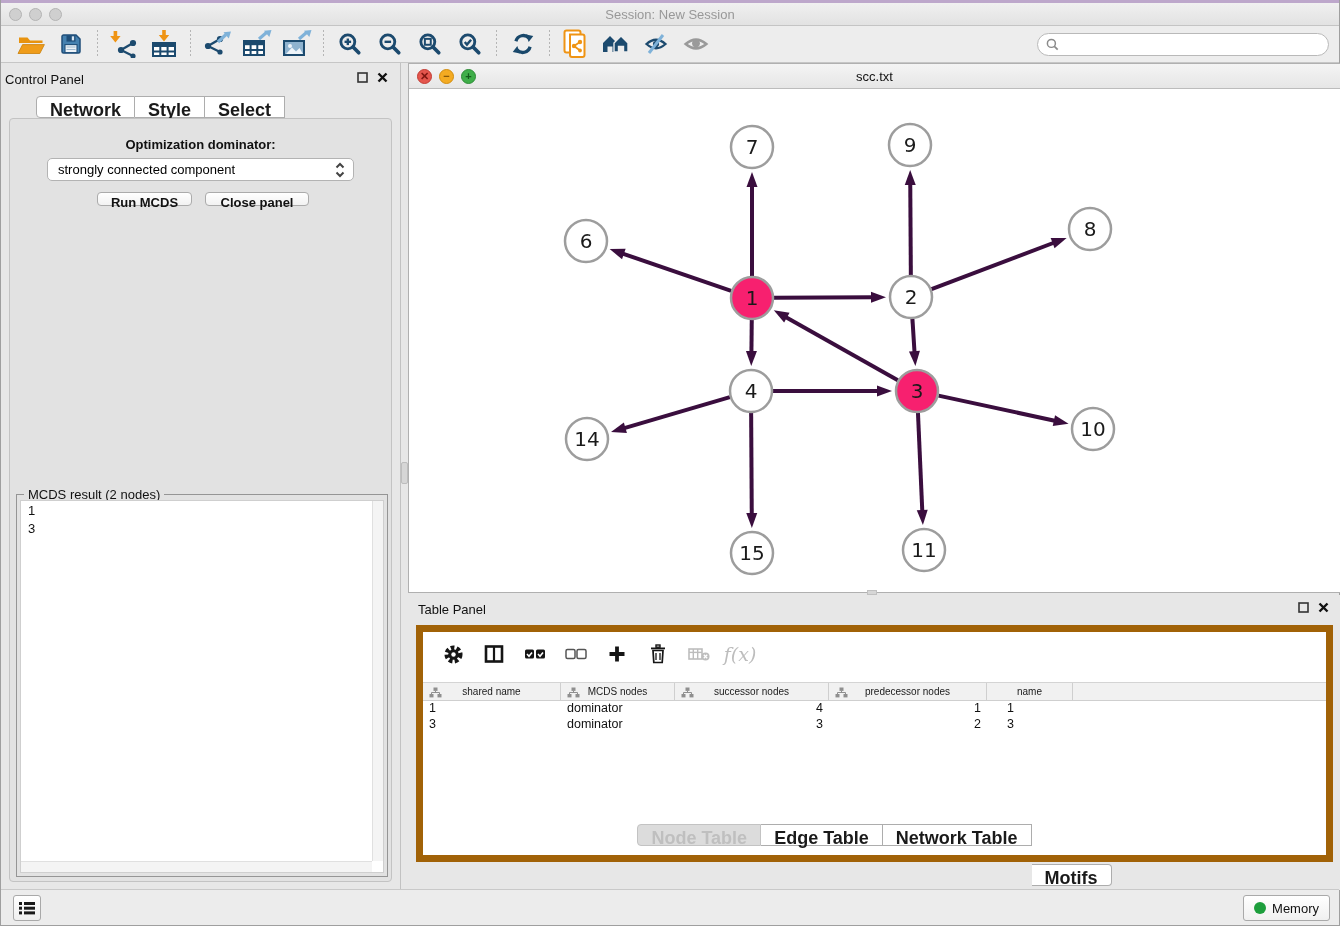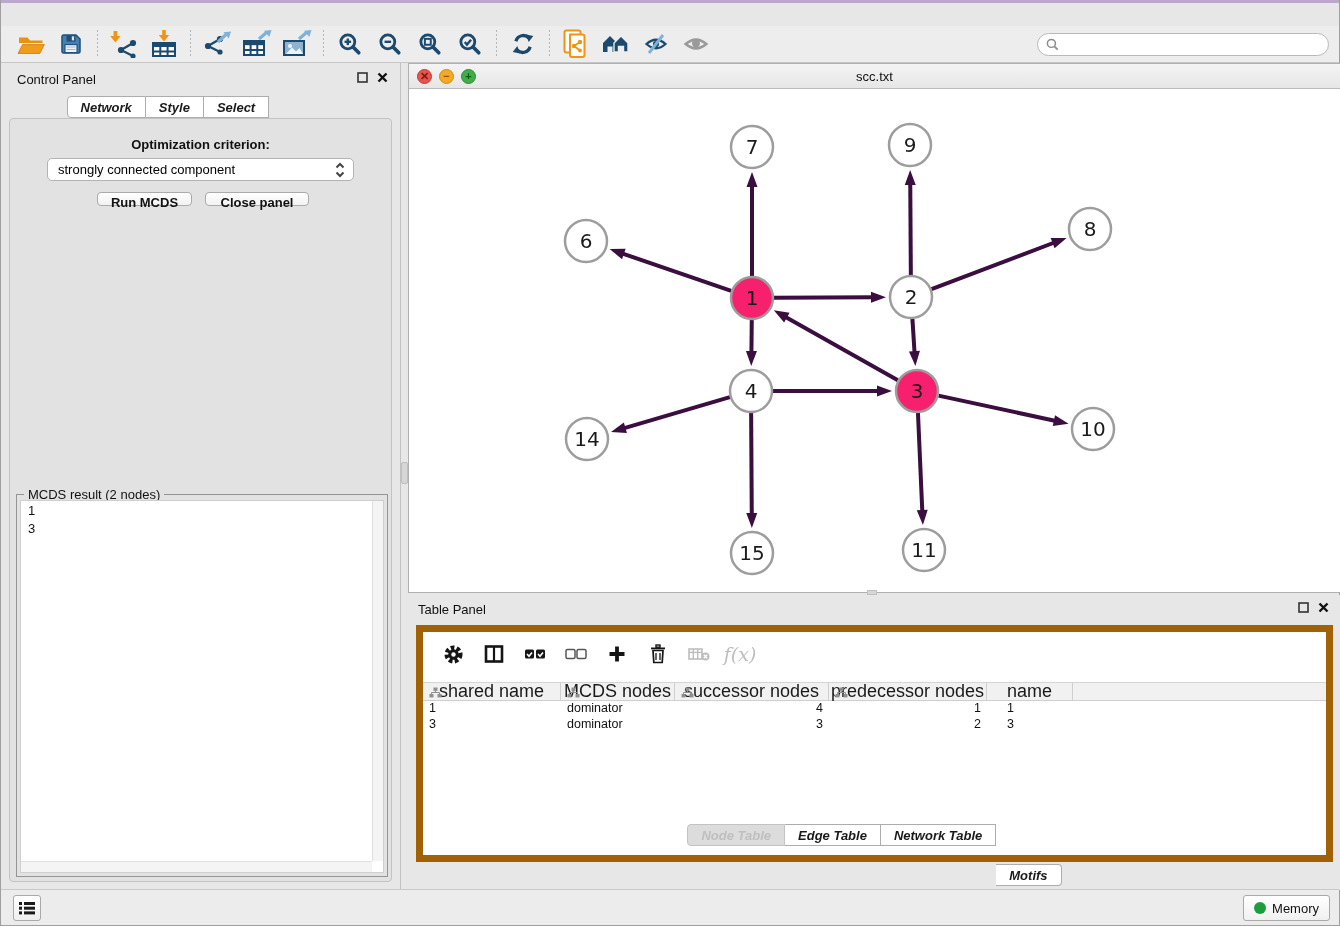--- a/index.html
+++ b/index.html
@@ -21,25 +21,25 @@
     border-bottom:1px solid #c6c6c6; display:flex; align-items:center; padding:0 10px; }
   .tbtn { width:40px; height:32px; display:flex; align-items:center; justify-content:center; }
   .tsep { width:1px; height:28px; margin:0 6px; background-image:linear-gradient(#b5b5b5 60%, transparent 0); background-size:1px 4px; }
   .searchbox { margin-left:auto; width:292px; height:23px; border:1px solid #b9b9b9; border-radius:12px;
     background:#fff; display:flex; align-items:center; padding:0 8px; }
   .searchbox input { border:none; outline:none; flex:1; font-size:12px; background:transparent; margin-left:5px; }
 
   
   .control-panel { position:absolute; left:0; top:63px; width:400px; height:827px; background:#e7e7e7; border-right:1px solid #c2c2c2; }
   .panel-head { position:relative; height:30px; }
-  .panel-head .phtitle { position:absolute; left:16px; top:9px; font-size:13px; color:#111; }
+  .panel-head .phtitle { position:absolute; left:4px; top:9px; font-size:13px; color:#111; }
   .ph-icons { position:absolute; right:12px; top:9px; display:flex; gap:9px; align-items:center; }
   .tabsrow { position:absolute; left:0; top:33px; width:100%; display:flex; justify-content:center; }
-  .tab { height:22px; padding:3px 13px 0; font-size:13px; font-weight:700; color:#1a1a1a; background:#fff;
-    border:1px solid #adadad; border-left:none;font-style:italic; }
+  .tab { height:22px; padding:3px 13px 0; font-size:18px; font-weight:700; color:#1a1a1a; background:#fff;
+    border:1px solid #adadad; border-left:none; }
   .tab:first-child { border-left:1px solid #adadad; border-radius:4px 0 0 4px; }
   .tab:last-child { border-radius:0 4px 4px 0;margin-top:40px; }
   .tab.seltab { background:#dcdcdc; color:#bfbfbf; border-color:#c3c3c3; }
   .cp-content { position:absolute; left:8px; right:8px; top:55px; bottom:8px; background:#e2e2e2;
     border:1px solid #c3c3c3; border-radius:4px; }
   .opt-label { position:absolute; left:0; right:0; top:18px; text-align:center; font-size:13px; font-weight:700; color:#111; }
   .dropdown { position:absolute; left:37px; right:37px; top:39px; height:23px; background:#fff;
     border:1px solid #b3b3b3; border-radius:5px; font-size:13px; display:flex; align-items:center; padding:0 26px 0 10px; }
   .dropdown .chev { position:absolute; right:8px; top:3px; }
   .cp-btn { position:absolute; top:73px; height:14px; background:linear-gradient(#ffffff,#f2f2f2);
@@ -73,21 +73,21 @@
   
   .table-panel { position:absolute; left:407px; top:595px; width:933px; height:295px; background:#e7e7e7; }
   .tp-head { position:relative; height:28px; }
   .tp-head .phtitle { position:absolute; left:10px; top:7px; font-size:13px; color:#111; }
   .tp-box { position:absolute; left:8px; right:8px; top:30px; height:237px; background:#fff; border:7px solid #a16207; }
   .tp-tools { position:absolute; left:0; top:0; height:44px; width:100%; display:flex; align-items:center; padding-left:18px; gap:17px; }
   .ttool { width:24px; height:24px; display:flex; align-items:center; justify-content:center; }
   .fx { font-family:"DejaVu Serif", serif; font-style:italic; font-size:19px; color:#bdbdbd; }
   .grid { position:absolute; left:0; top:50px; right:0; }
   .grid-header { display:flex; height:19px; border-top:1px solid #d4d4d4; border-bottom:1px solid #cfcfcf; background:#f1f1f1; }
-  .gh-cell { position:relative; border-right:1px solid #cfcfcf; font-size:18px; color:#1a1a1a;
+  .gh-cell { position:relative; border-right:1px solid #cfcfcf; font-size:10px; color:#1a1a1a;
      display:flex; align-items:center; justify-content:center; }
   .gh-cell .treeicon { position:absolute; left:6px; top:4px; }
   .grid-row { display:flex; height:16px; font-size:12.5px; color:#111; }
   .gr-cell { padding:0 6px; overflow:hidden; white-space:nowrap; }
   .num { text-align:right; }
   .tp-tabs { position:absolute; left:0; right:0; bottom:4px; display:flex; justify-content:center; }
 
   
   .statusbar { position:absolute; left:0; bottom:0; width:100%; height:36px; background:#ececec; border-top:1px solid #c9c9c9; }
   .task-btn { position:absolute; left:12px; top:5px; width:28px; height:26px; background:linear-gradient(#fff,#efefef);
@@ -95,20 +95,28 @@
   .memory-btn { position:absolute; right:9px; top:5px; height:26px; background:linear-gradient(#fff,#f0f0f0);
      border:1px solid #a9a9a9; border-radius:3px; display:flex; align-items:center; gap:6px; padding:0 10px; font-size:13px; color:#111; }
   .memdot { width:12px; height:12px; border-radius:50%; background:#1d9e3c; }
 </style>
 </head>
 <body>
 
 <div class="app">
   <div class="app-topline"></div>
 
+  <div class="titlebar">
+    <div class="traffic-inactive">
+      <span></span>
+      <span></span>
+      <span></span>
+    </div>
+    <div class="win-title">Session: New Session</div>
+  </div>
 
   <div class="toolbar">
     <div class="tbtn">
       <svg width="28" height="24" viewBox="0 0 28 24">
         <path d="M2 5.5 h8.5 l2.5 3 H25.5 v2.6 H2 z" fill="#e8930f"></path>
         <path d="M1 21.5 L5.6 12.6 H27.4 L22.8 21.5 Z" fill="#ef9c1a" stroke="#c97f08" stroke-width="0.8"></path>
       </svg>
     </div>
     <div class="tbtn">
       <svg width="24" height="24" viewBox="0 0 24 24">
@@ -281,21 +289,21 @@
         </svg>
       </span>
     </div>
     <div class="tabsrow">
       <div class="tab">Network</div>
       <div class="tab">Style</div>
       <div class="tab">Select</div>
       <div class="tab seltab">MCDS</div>
     </div>
     <div class="cp-content">
-      <div class="opt-label">Optimization criterion:</div>
+      <div class="opt-label">Optimization dominator:</div>
       <div class="dropdown">
         <span>strongly connected component</span>
         <svg class="chev" width="10" height="16" viewBox="0 0 10 16">
           <path d="M1.5 5.5 L5 2 L8.5 5.5" fill="none" stroke="#444" stroke-width="2"></path>
           <path d="M1.5 10.5 L5 14 L8.5 10.5" fill="none" stroke="#444" stroke-width="2"></path>
         </svg>
       </div>
       <div class="cp-btn runbtn">Run MCDS</div>
       <div class="cp-btn closebtn">Close panel</div>
 

